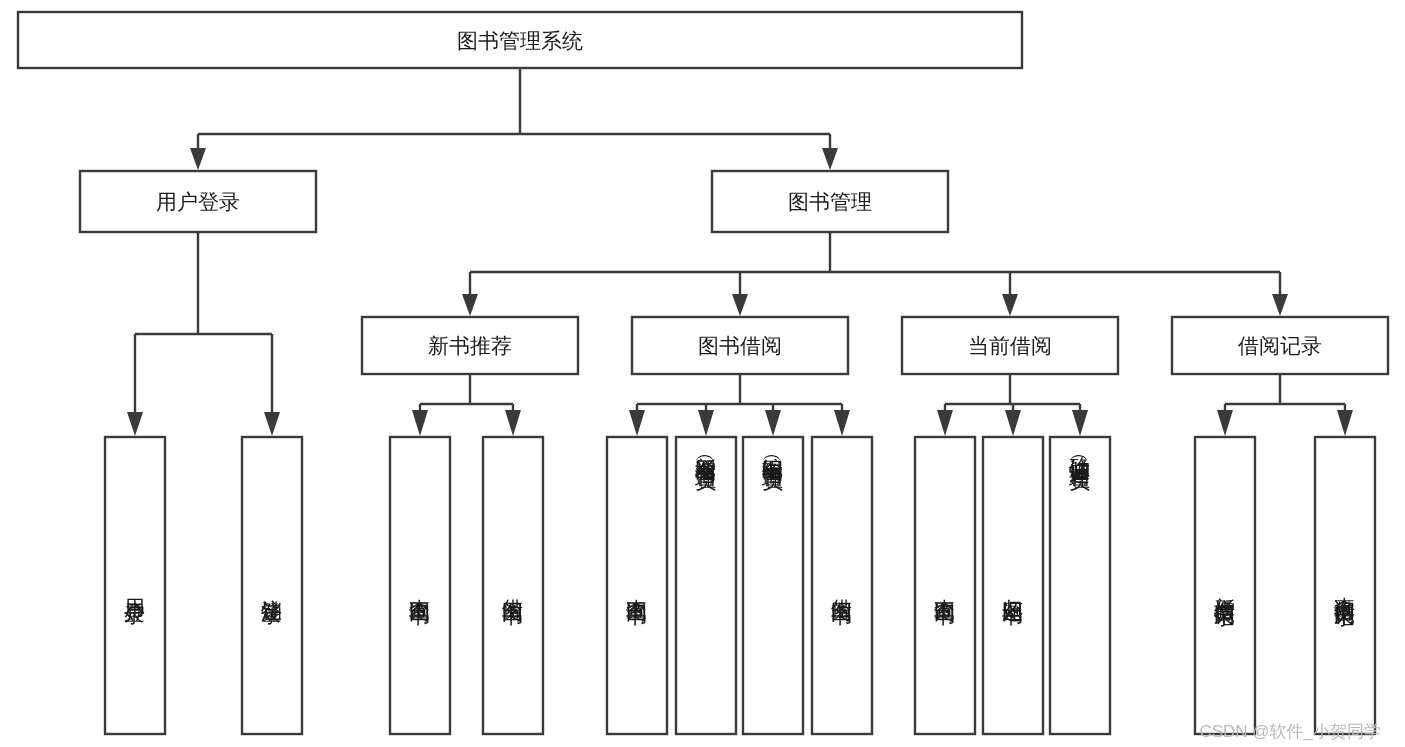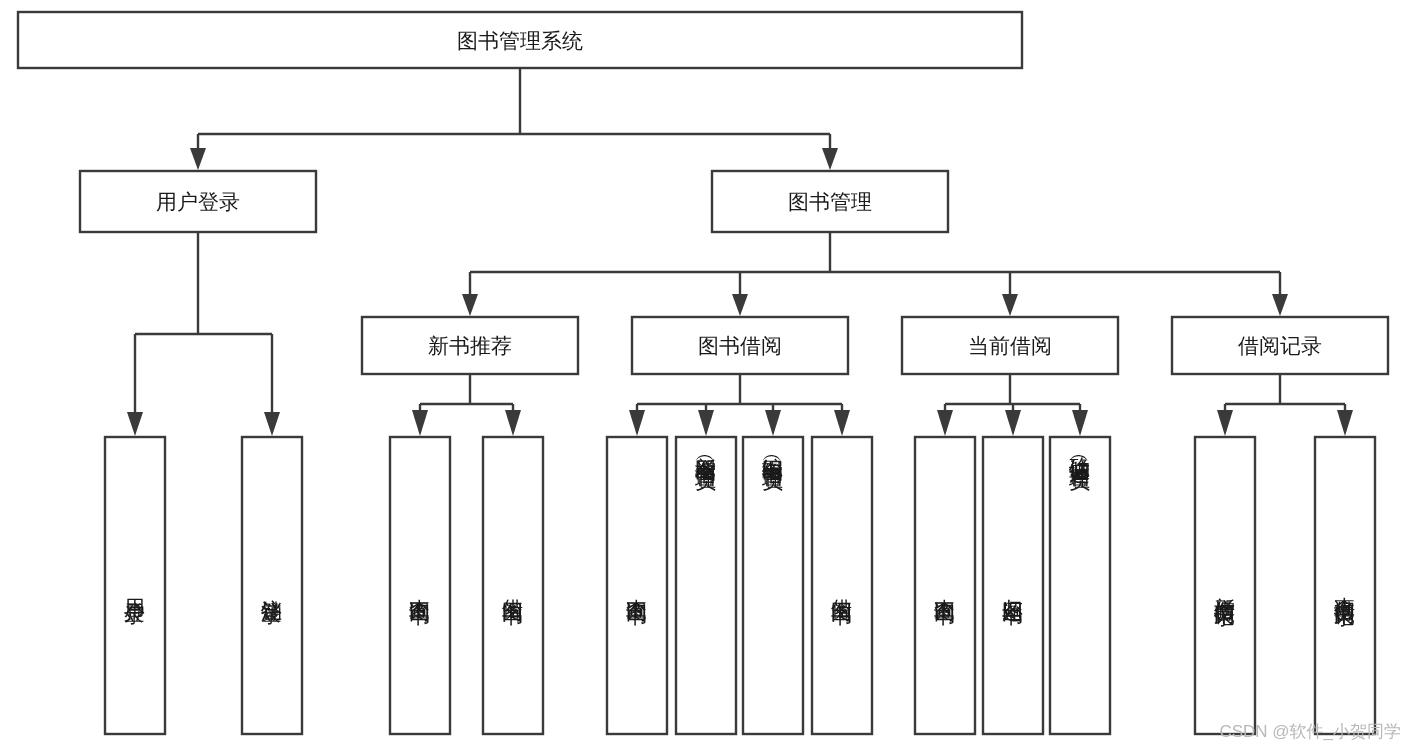--- a/index.html
+++ b/index.html
@@ -42,21 +42,21 @@
     stroke: #3a3a3a;
     stroke-width: 2.4;
     fill: none;
   }
   .arrowhead {
     fill: #3a3a3a;
     stroke: none;
   }
   .watermark {
     position: absolute;
-    right: 4px;
+    right: 24px;
     bottom: 4px;
     font-family: "Liberation Sans", "DejaVu Sans", sans-serif;
     font-size: 17px;
     color: #b8b8b8;
     white-space: nowrap;
     pointer-events: none;
   }
   
   .leaf-text {
     position: absolute;

